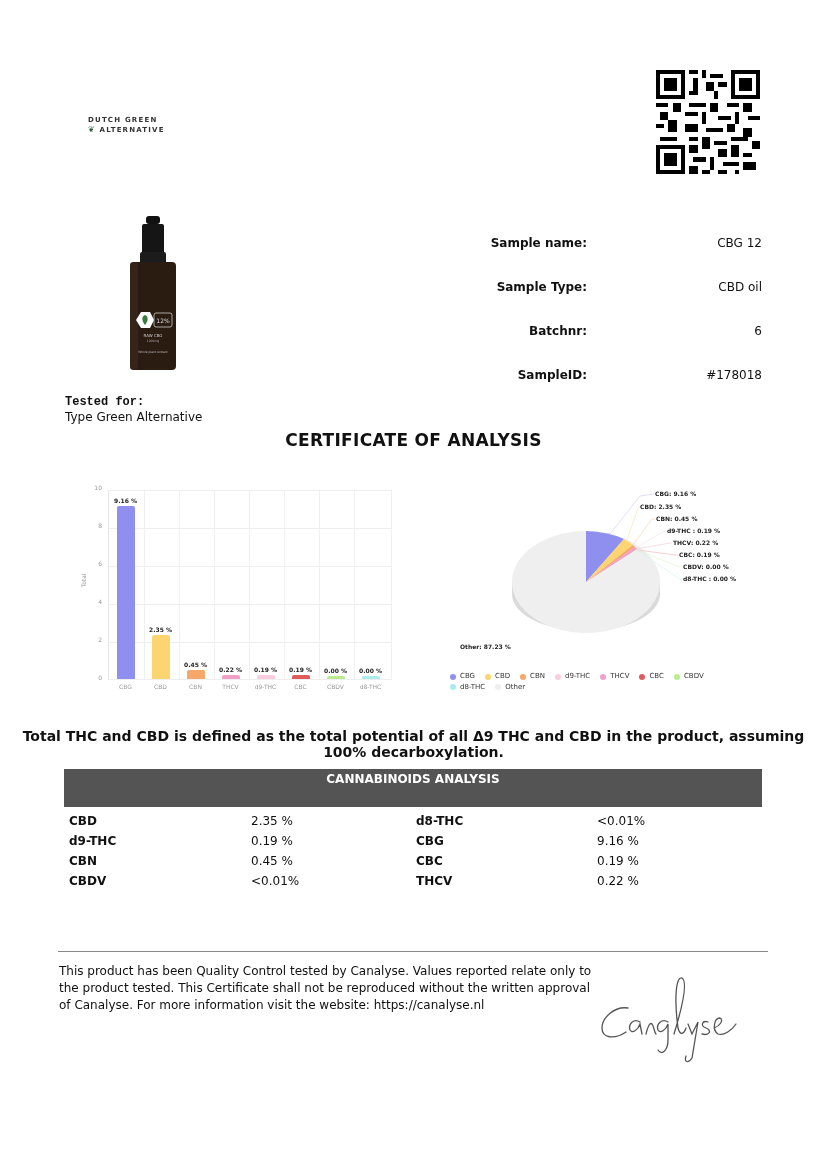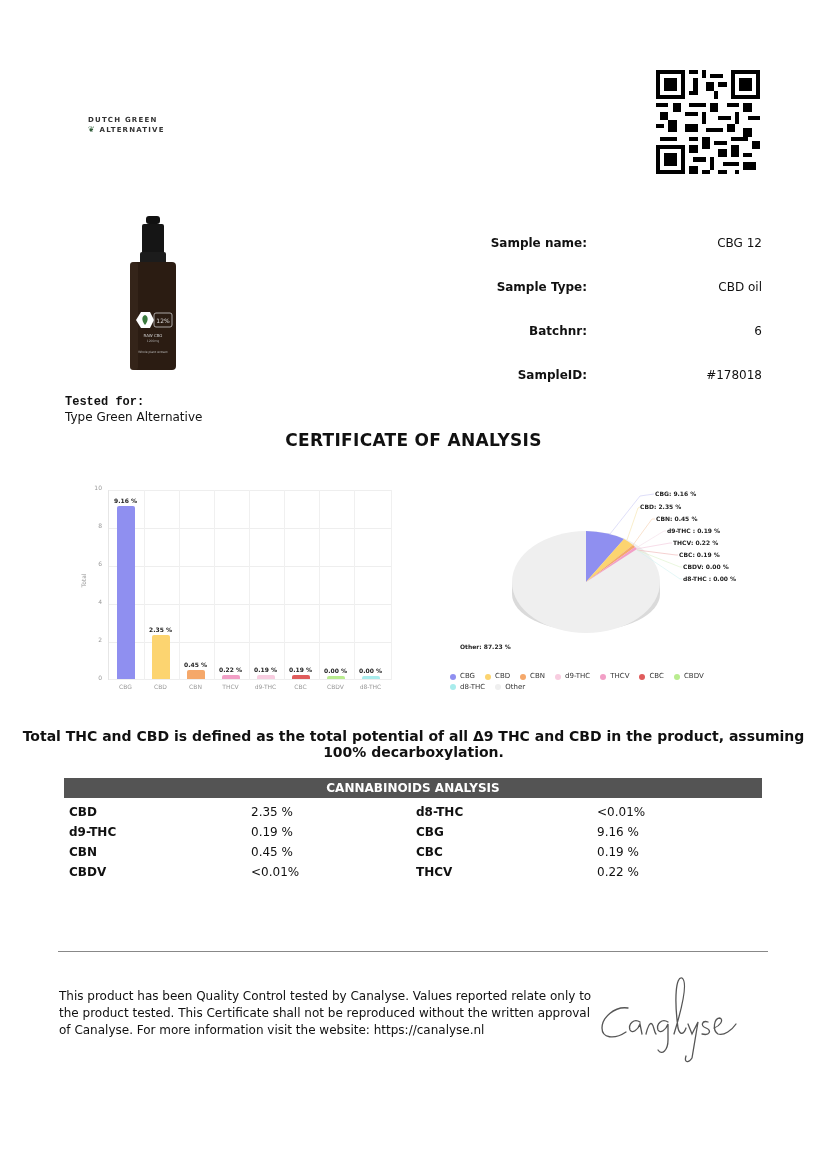--- a/index.html
+++ b/index.html
@@ -39,28 +39,28 @@
   
   .pie-area { left: 450px; top: 482px; width: 320px; height: 215px; }
   .pie-lbl { position: absolute; font-size: 6px; font-weight: bold; color: #222; white-space: nowrap; }
   .legend { position: absolute; left: 0; top: 190px; width: 320px; font-size: 7px; color: #333; line-height: 9px; }
   .leg-item { display: inline-flex; align-items: center; margin-right: 10px; }
   .leg-dot { width: 6px; height: 6px; border-radius: 50%; margin-right: 4px; display: inline-block; }
 
   .note { left: 0; width: 827px; top: 728px; text-align: center; font-size: 14px; font-weight: bold; }
 
   .analysis { left: 64px; top: 769px; width: 698px; }
-  .analysis-head { background: #545454; color: #fff; text-align: center; font-size: 12px; font-weight: bold; height: 20px; line-height: 20px; margin-top: 9px; }
+  .analysis-head { background: #545454; color: #fff; text-align: center; font-size: 12px; font-weight: bold; height: 38px; line-height: 20px; }
   .a-grid { display: grid; grid-template-columns: 181px 166px 180px 171px; font-size: 12px; line-height: 20px; margin-top: 4px; }
   .a-grid .k { font-weight: bold; padding-left: 5px; }
   .a-grid .v { padding-left: 6px; }
 
   .divider { left: 58px; top: 951px; width: 710px; height: 1px; background: #888; }
 
-  .footer { left: 59px; top: 963px; width: 540px; font-size: 12px; line-height: 17px; margin-top: 25px; }
+  .footer { left: 59px; top: 963px; width: 540px; font-size: 12px; line-height: 17px; }
 
   .signature { left: 596px; top: 968px; width: 160px; height: 100px; }
 </style>
 </head>
 <body>
 
 <div class="abs logo">
   <div>DUTCH GREEN</div>
   <div><span class="leaf">❦</span> <span>ALTERNATIVE</span></div>
 </div>

